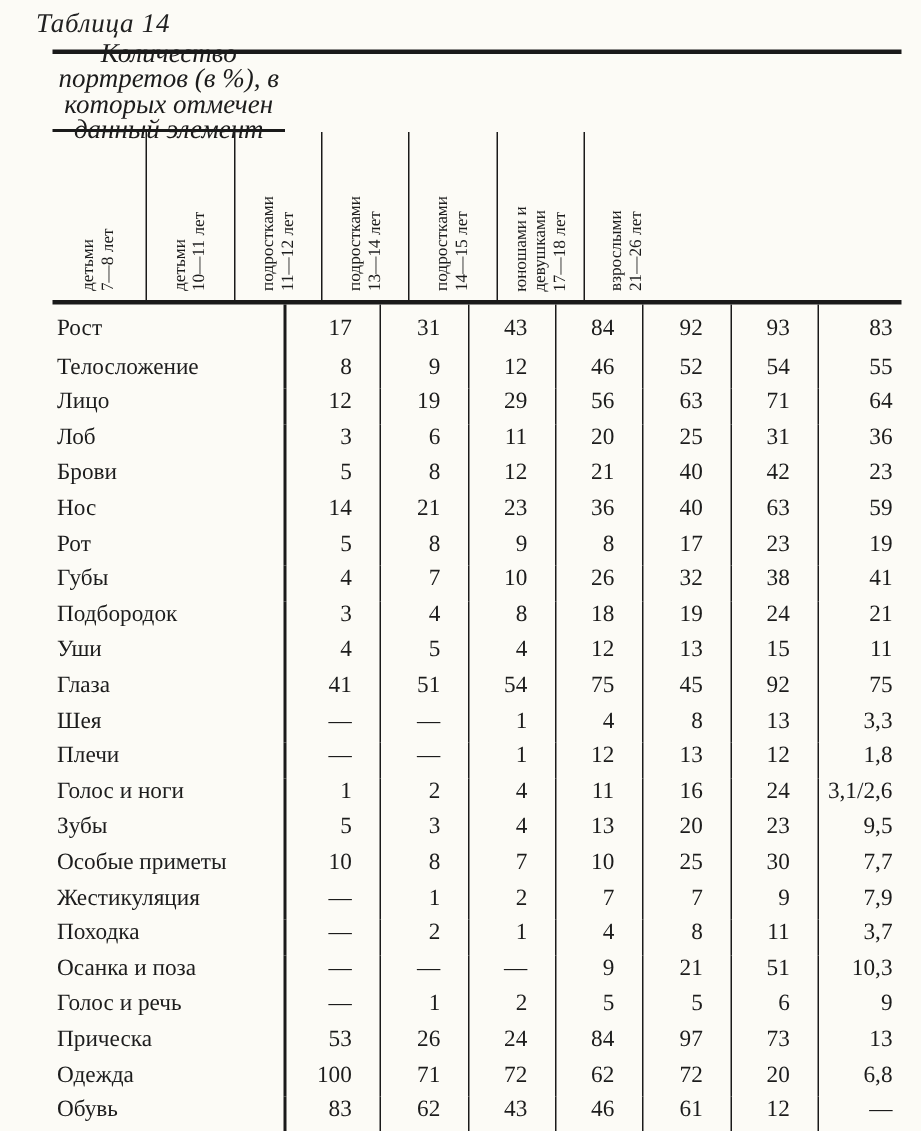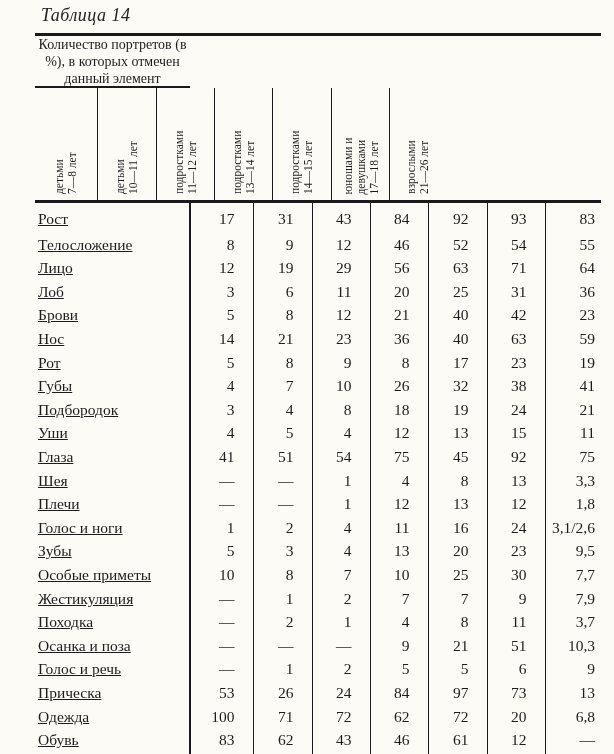--- a/index.html
+++ b/index.html
@@ -7,21 +7,21 @@
   body {
     background: #fcfbf6;
     color: #1c1c1c;
     font-family: "Liberation Serif", "DejaVu Serif", serif;
     overflow: hidden;
     position: relative;
   }
   .page { position: relative; width: 614px; height: 754px; }
 
   .doc-title {
-    position: absolute; left: 41px; top: 5px;
+    position: absolute; left: 24px; top: 5px;
     font-style: italic; font-size: 18px; letter-spacing: 0.5px;
     color: #222;
   }
 
   .tablewrap {
     position: absolute; left: 35px; top: 33px; width: 566px;
     border-top: 3px solid #1a1a1a;
   }
 
   
@@ -35,22 +35,23 @@
     padding-top: 16px;
     text-align: center;
     font-size: 13.5px; line-height: 17px;
     white-space: pre-line;
   }
   .rhead { display: flex; flex-direction: column; }
   .ghead {
     height: 52px;
     border-bottom: 2px solid #1a1a1a;
     display: flex; align-items: center; justify-content: center;
-    text-align: center; font-size: 14px; line-height: 17px;
+    text-align: center; font-size: 18px; line-height: 17px;
     white-space: pre-line;
+    font-style: italic;
   }
   .subgrid {
     display: grid;
     grid-template-columns: 63px 59px 58px 58px 59px 58px 56px;
     height: 112px;
   }
   .sub {
     border-right: 1px solid #1a1a1a;
     display: flex; align-items: center; justify-content: center;
     overflow: visible;
@@ -77,21 +78,20 @@
     border-right: 1px solid #1a1a1a;
     padding: 0;
     line-height: 18.6px;
     vertical-align: top;
   }
   .data-table td:last-child { border-right: none; }
   .data-table td.lbl {
     border-right: 2px solid #1a1a1a;
     padding-left: 28px; text-indent: -25px;
     padding-right: 2px;
-    text-decoration: underline;
   }
   .data-table td.val { text-align: right; padding-right: 18px; }
   .data-table td.val-last { text-align: right; padding-right: 6px; }
   .data-table tr:first-child td { padding-top: 7px; }
 </style>
 </head>
 <body>
 
 <div class="page">
 

